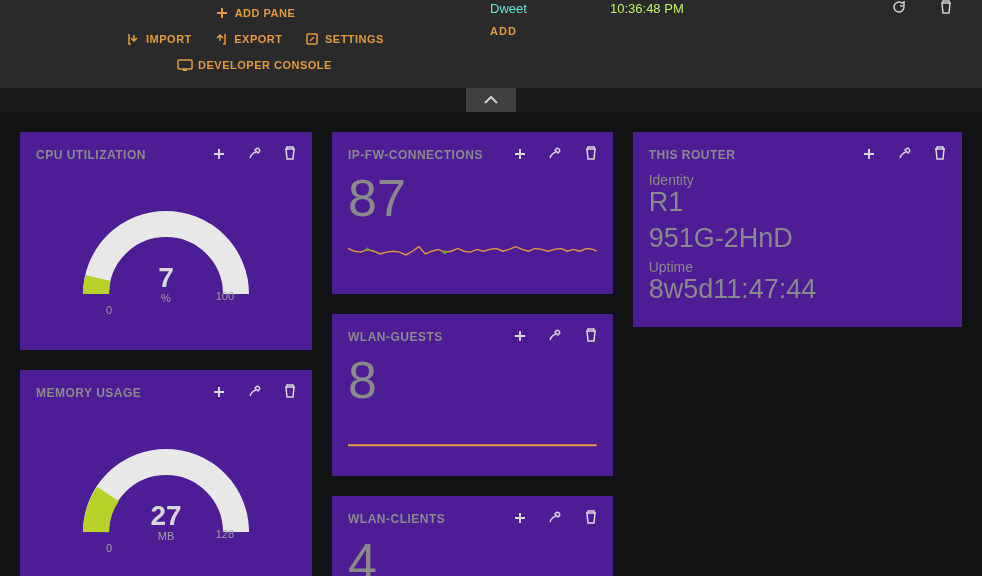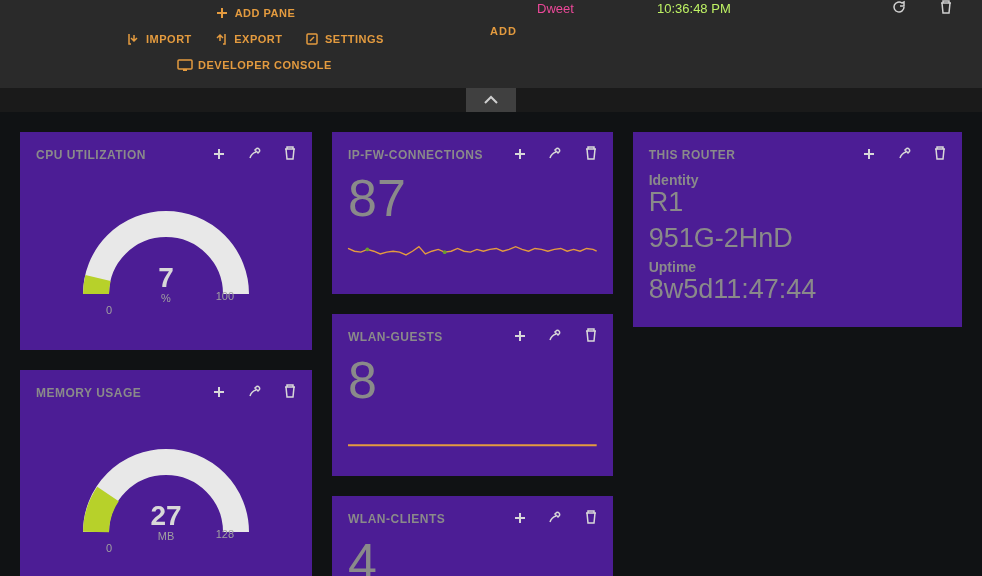--- a/index.html
+++ b/index.html
@@ -4,21 +4,21 @@
 <style>
 * { margin: 0; padding: 0; box-sizing: border-box; }
 body { background: #101214; font-family: Arial, sans-serif; color: #a0a0a0; overflow-x: hidden; width: 982px; }
 .topbar { background: #2a2a2a; padding: 0 0 10px 0; display: flex; }
 .topleft { width: 490px; padding-left: 38px; }
 .menu-item { display: inline-flex; align-items: center; color: #e49b3f; font-size: 11px; font-weight: bold; letter-spacing: 0.5px; margin-right: 18px; cursor: pointer; padding: 6px 0; }
 .menu-row { display: block; text-align: center; }
 .menu-item .ico { width: 14px; height: 14px; margin-right: 6px; display: inline-flex; align-items: center; justify-content: center; }
 .topright { flex: 1; padding-right: 30px; }
 .datarow { display: flex; align-items: center; color: #b0b0b0; font-size: 13px; padding: 0 0 8px 0; }
-.datarow .c1 { width: 120px; color: #ec4899; margin-left: 47px; }
+.datarow .c1 { width: 120px; color: #5eead4; }
 .datarow .c2 { width: 160px; color: #bef264; }
 .datarow .c3 { flex: 1; text-align: right; }
 .datarow .c3 span { margin-left: 30px; cursor: pointer; color: #d0d0d0; }
 .addlink { color: #e49b3f; font-size: 11px; font-weight: bold; letter-spacing: 1px; cursor: pointer; }
 .collapse-bar { background: #1a1a1a; height: 24px; position: relative; }
 .collapse-btn { position: absolute; left: 50%; transform: translateX(-50%); top: 0; width: 50px; height: 24px; background: #404040; display: flex; align-items: center; justify-content: center; cursor: pointer; }
 .board { padding: 20px 20px; display: flex; gap: 20px; align-items: flex-start; }
 .col { display: flex; flex-direction: column; gap: 20px; }
 .col1 { width: 300px; }
 .col2 { width: 300px; }
@@ -29,21 +29,21 @@
 .pane-actions span { margin-left: 18px; cursor: pointer; color: #d8d8d8; font-size: 14px; display: inline-flex; }
 .gauge-wrap { position: relative; width: 260px; height: 150px; margin: 20px auto 0; }
 .gauge-svg { display: block; margin: 0 auto; }
 .gauge-val { position: absolute; left: 0; right: 0; top: 78px; text-align: center; font-size: 28px; font-weight: bold; color: #d8d8d8; }
 .gauge-unit { font-size: 11px; color: #a0a0a0; display: block; font-weight: normal; margin-top: -2px; }
 .gauge-min { position: absolute; left: 70px; top: 120px; font-size: 11px; color: #a0a0a0; }
 .gauge-max { position: absolute; right: 62px; top: 106px; font-size: 11px; color: #a0a0a0; }
 .bignum { font-size: 52px; color: #8a8a8a; font-weight: 300; line-height: 1; margin: 4px 0 10px 0; }
 .spark { width: 100%; height: 40px; }
 .spark-flat { width: 100%; height: 40px; }
-.info-label { color: #8a8a8a; font-size: 14px; margin-top: 6px; font-weight: bold; }
+.info-label { color: #8a8a8a; font-size: 14px; margin-top: 6px; }
 .info-val { color: #8a8a8a; font-size: 27px; font-weight: 300; line-height: 1.1; margin-bottom: 6px; }
 svg { overflow: visible; }
 </style>
 </head>
 <body>
 
 <div class="topbar">
   <div class="topleft">
     <div class="menu-row">
       <span class="menu-item">

